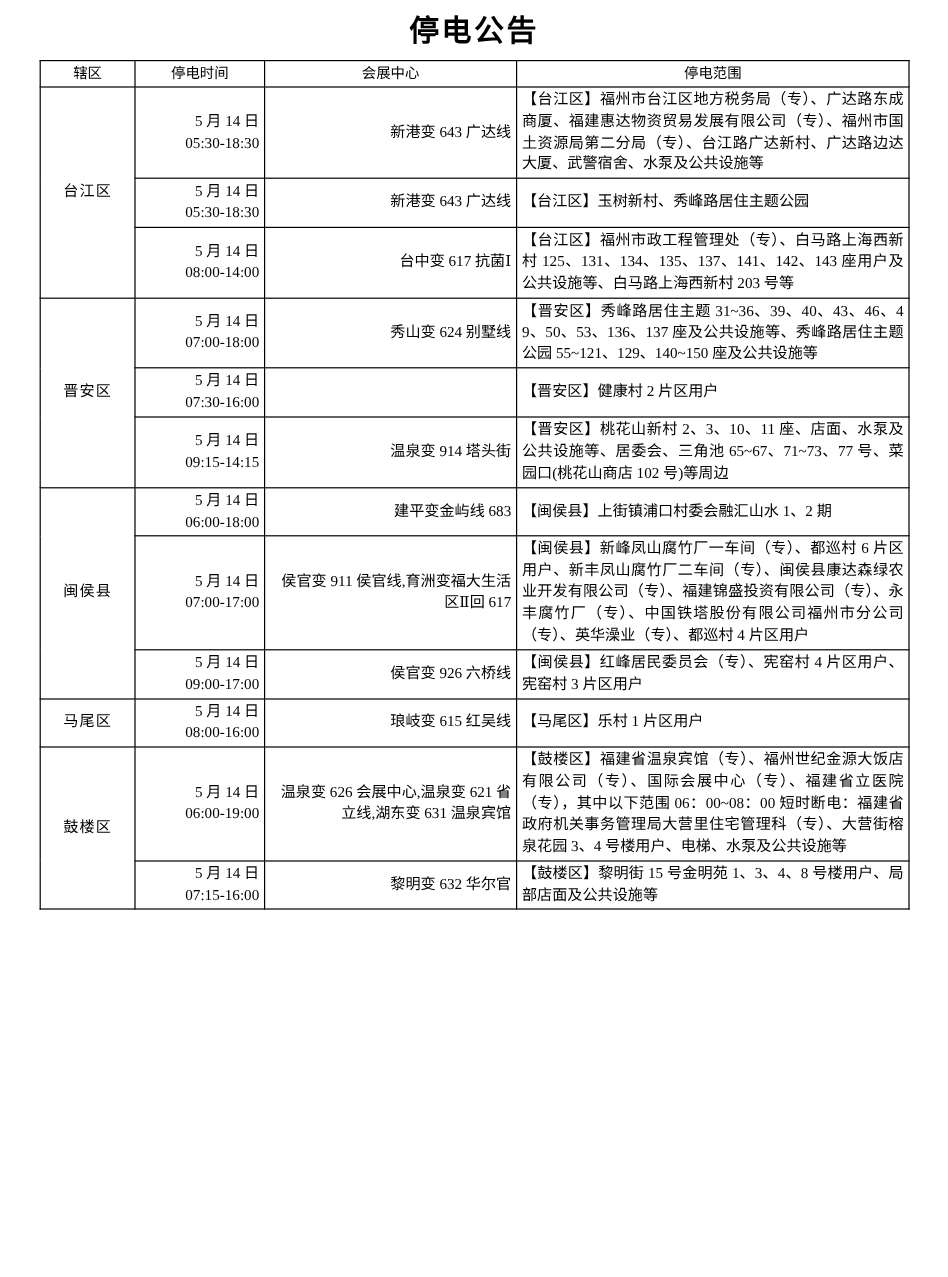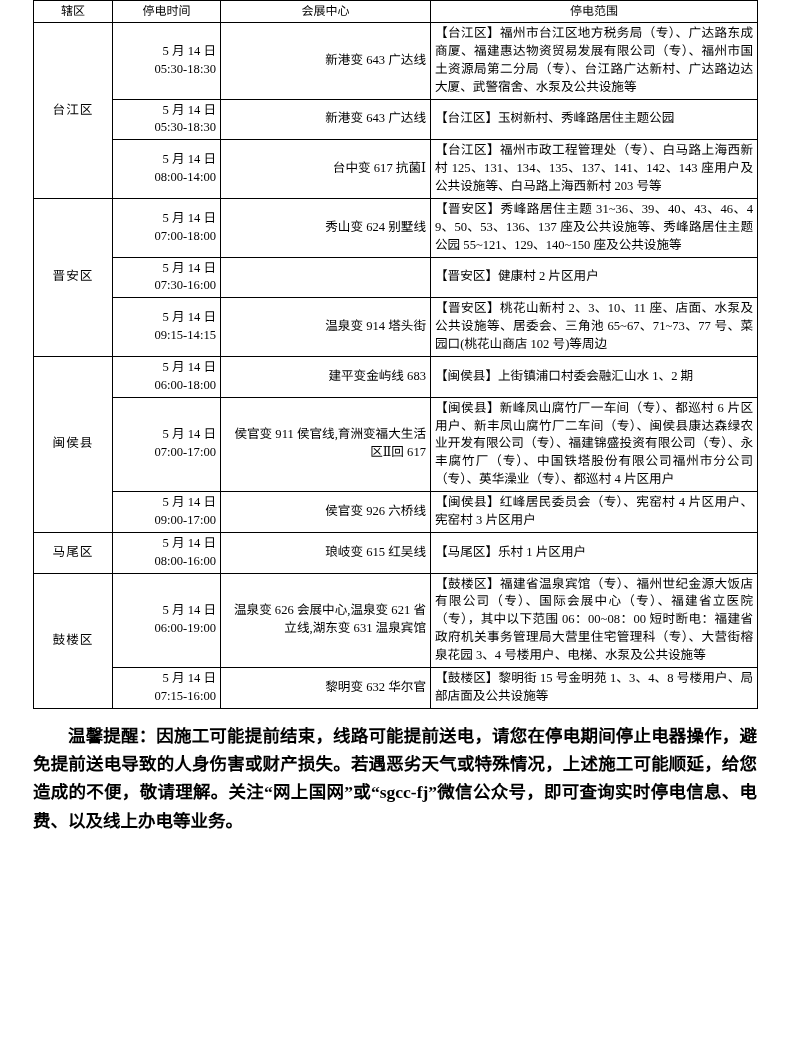--- a/index.html
+++ b/index.html
@@ -93,20 +93,21 @@
     margin: 13px 0 0 0;
     text-indent: 2em;
     font-weight: 600;
   }
 </style>
 </head>
 <body>
 
 <div class="page">
 
+  <h1 class="doc-title">停电公告</h1>
 
 
   <table class="outage">
     <colgroup>
       <col class="c-district">
       <col class="c-time">
       <col class="c-line">
       <col class="c-scope">
     </colgroup>
     <thead>
@@ -179,15 +180,14 @@
           <td class="scope">【鼓楼区】福建省温泉宾馆（专）、福州世纪金源大饭店有限公司（专）、国际会展中心（专）、福建省立医院（专），其中以下范围 06：00~08：00 短时断电：福建省政府机关事务管理局大营里住宅管理科（专）、大营街榕泉花园 3、4 号楼用户、电梯、水泵及公共设施等</td>
         </tr>
         <tr>
           <td class="time"><span class="d1">5 月 14 日</span><span class="d2">07:15-16:00</span></td>
           <td class="line">黎明变 632 华尔官</td>
           <td class="scope">【鼓楼区】黎明街 15 号金明苑 1、3、4、8 号楼用户、局部店面及公共设施等</td>
         </tr>
       </tbody>
   </table>
 
-  <p class="footer-note">温馨提醒：因施工可能提前结束，线路可能提前送电，请您在停电期间停止电器操作，避免提前送电导致的人身伤害或财产损失。若遇恶劣天气或特殊情况，上述施工可能顺延，给您造成的不便，敬请理解。关注“网上国网”或“sgcc-fj”微信公众号，即可查询实时停电信息、电费、以及线上办电等业务。</p>
 
 </div>
 
 </body></html>

